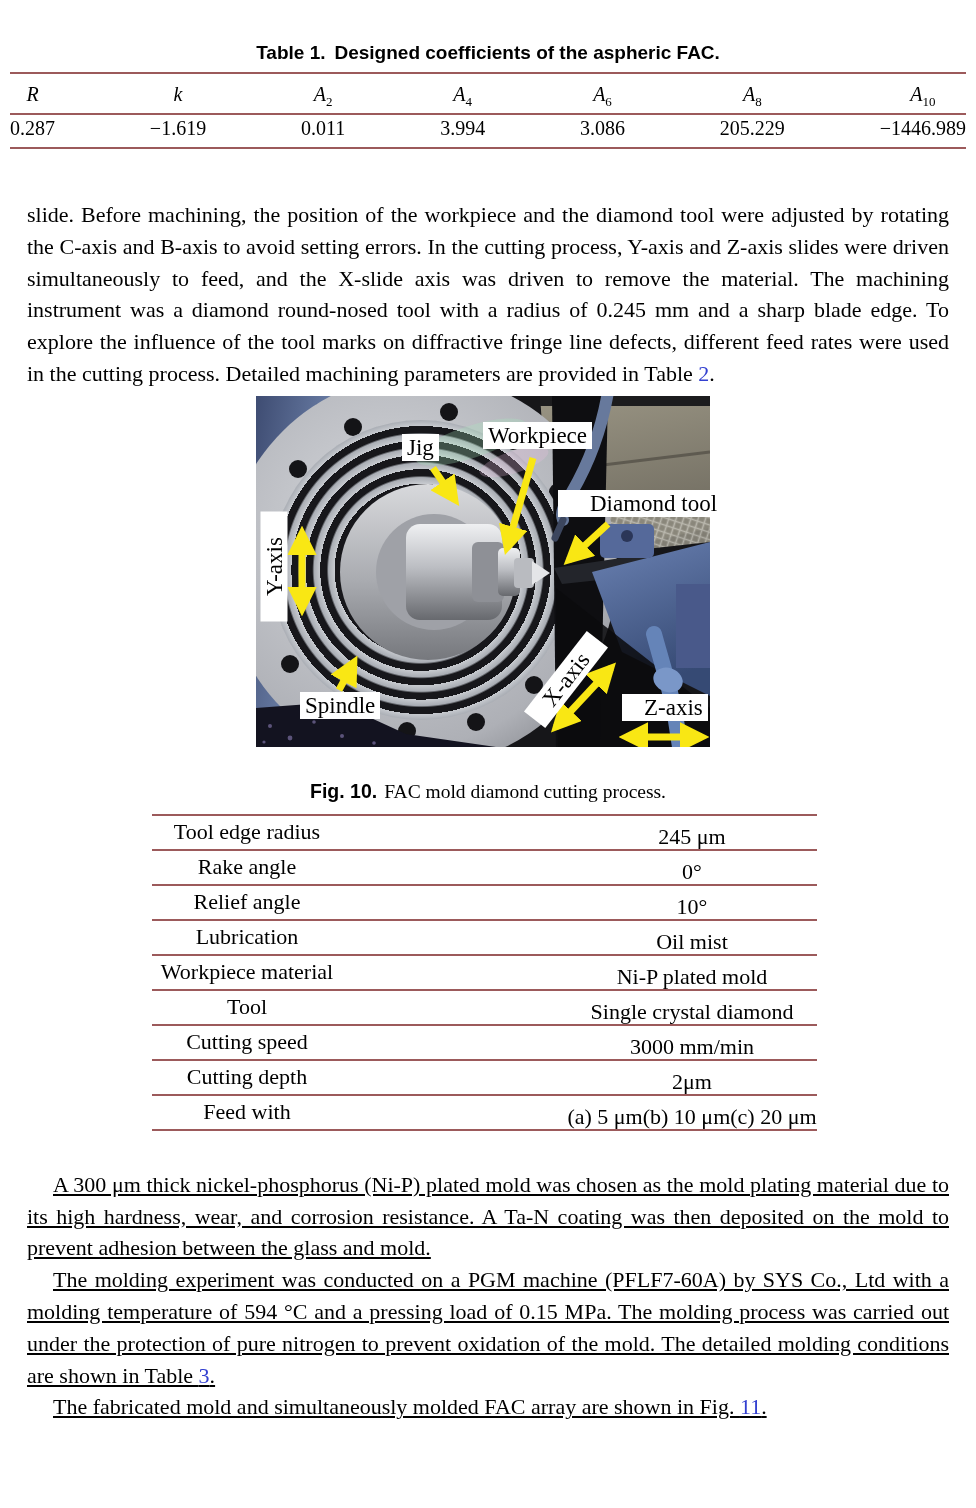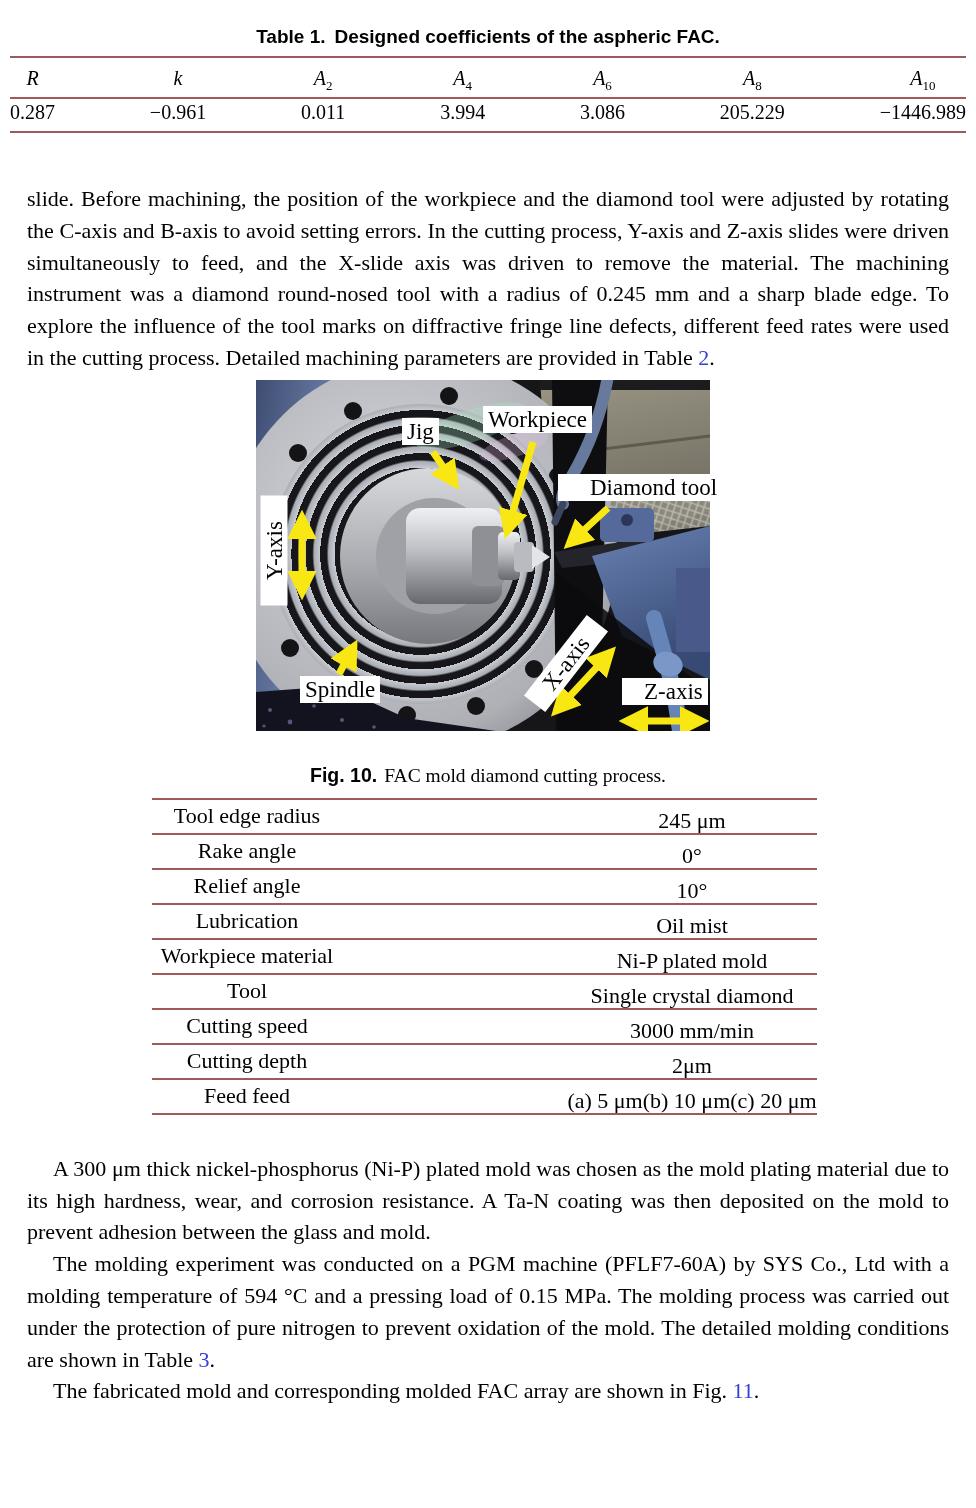--- a/index.html
+++ b/index.html
@@ -7,21 +7,21 @@
     position:relative; width:976px; height:1508px; margin:0 auto;
     background:#ffffff; overflow:hidden; color:#000;
     font-family:"Liberation Serif", serif;
   }
   
   .tbl-title {
     text-align:center; font-family:"Liberation Sans", sans-serif;
     font-weight:bold; font-size:19px; line-height:22px;
   }
   .tbl-title .lbl { margin-right:9px; }
-  .t1-title { padding-top:26px; }
+  .t1-title { padding-top:42px; }
 
   
   .table1 {
     position:relative; margin:8px 10px 0 10px;
     border-top:2px solid #9c5a5b; border-bottom:2px solid #9c5a5b;
     display:flex; justify-content:space-between;
     font-size:20px;
   }
   .t1-midrule { position:absolute; left:0; right:0; top:39px; height:2px; background:#9c5a5b; }
   .t1-col { display:flex; flex-direction:column; align-items:center; }
@@ -29,21 +29,21 @@
   .t1-head sub { font-style:normal; font-size:13px; }
   .t1-val { height:36px; line-height:34px; }
 
   
   .body-par {
     margin:0 27px; font-size:22px; line-height:31.8px;
     text-align:justify; text-justify:inter-word;
   }
   .par1 { margin-top:50px; }
   .lower-block { margin-top:38px; }
-  .indent { text-indent:26px; }
+  .indent { text-indent:26px;text-decoration:underline; }
   .ref-link { color:#3340d0; text-decoration:none; cursor:pointer; }
 
   
   .figure-wrap { position:relative; width:454px; height:351px; margin:6px 0 0 256px; }
   .figure-wrap svg { position:absolute; left:0; top:0; }
   .ph-label {
     position:absolute; background:#ffffff; color:#000;
     font-size:23px; line-height:27px; padding:0 5px; text-align:center;
     white-space:nowrap; z-index:3;
   }
@@ -76,21 +76,21 @@
   </div>
 
   <div class="table1">
     <div class="t1-midrule"></div>
     <div class="t1-col">
       <div class="t1-head"><i>R</i><sub></sub></div>
       <div class="t1-val">0.287</div>
     </div>
     <div class="t1-col">
       <div class="t1-head"><i>k</i><sub></sub></div>
-      <div class="t1-val">−0.961</div>
+      <div class="t1-val">−1.619</div>
     </div>
     <div class="t1-col">
       <div class="t1-head"><i>A</i><sub>2</sub></div>
       <div class="t1-val">0.011</div>
     </div>
     <div class="t1-col">
       <div class="t1-head"><i>A</i><sub>4</sub></div>
       <div class="t1-val">3.994</div>
     </div>
     <div class="t1-col">
@@ -282,22 +282,22 @@
     </div>
     <div class="t2-row">
       <div class="t2-param">Cutting speed</div>
       <div class="t2-value">3000 mm/min</div>
     </div>
     <div class="t2-row">
       <div class="t2-param">Cutting depth</div>
       <div class="t2-value">2μm</div>
     </div>
     <div class="t2-row">
-      <div class="t2-param">Feed feed</div>
+      <div class="t2-param">Feed with</div>
       <div class="t2-value">(a) 5 μm(b) 10 μm(c) 20 μm</div>
     </div>
   </div>
 
   <p class="body-par lower-block indent"><span>A 300 μm thick nickel-phosphorus (Ni-P) plated mold was chosen as the mold plating material due to its high hardness, wear, and corrosion resistance. A Ta-N coating was then deposited on the mold to prevent adhesion between the glass and mold.</span></p>
   <p class="body-par indent"><span>The molding experiment was conducted on a PGM machine (PFLF7-60A) by SYS Co., Ltd with a molding temperature of 594 °C and a pressing load of 0.15 MPa. The molding process was carried out under the protection of pure nitrogen to prevent oxidation of the mold. The detailed molding conditions are shown in Table </span><a class="ref-link">3</a><span>.</span></p>
-  <p class="body-par indent"><span>The fabricated mold and corresponding molded FAC array are shown in Fig. </span><a class="ref-link">11</a><span>.</span></p>
+  <p class="body-par indent"><span>The fabricated mold and simultaneously molded FAC array are shown in Fig. </span><a class="ref-link">11</a><span>.</span></p>
 
 </div>
 
 </body></html>

